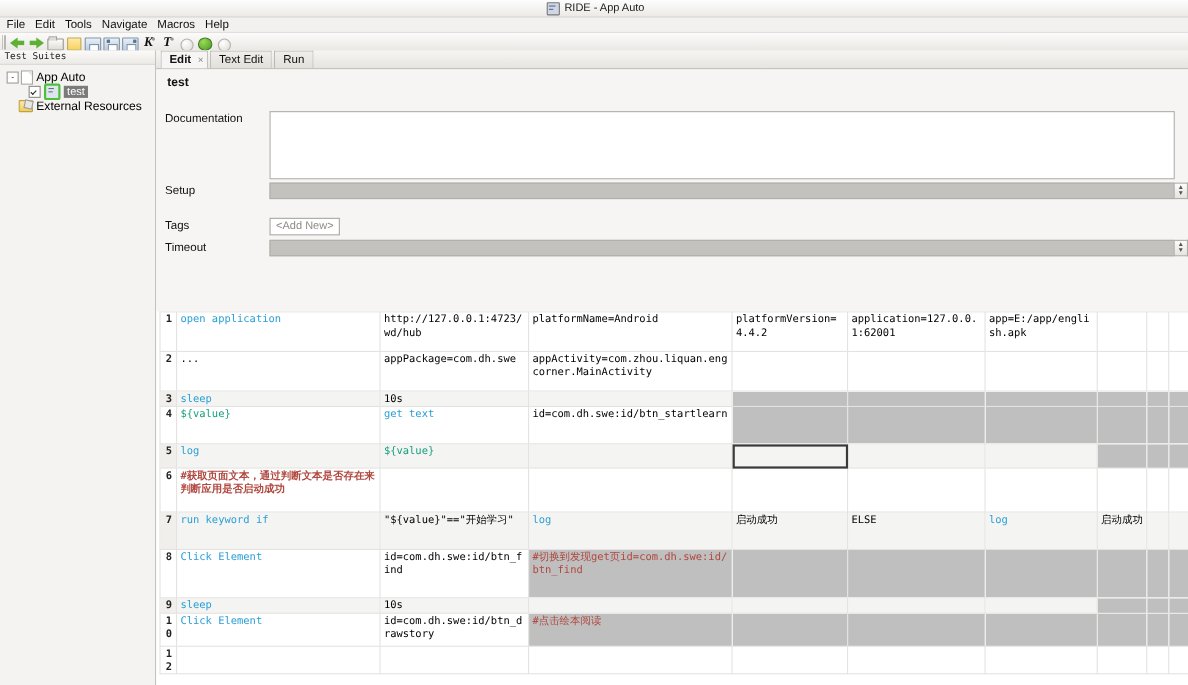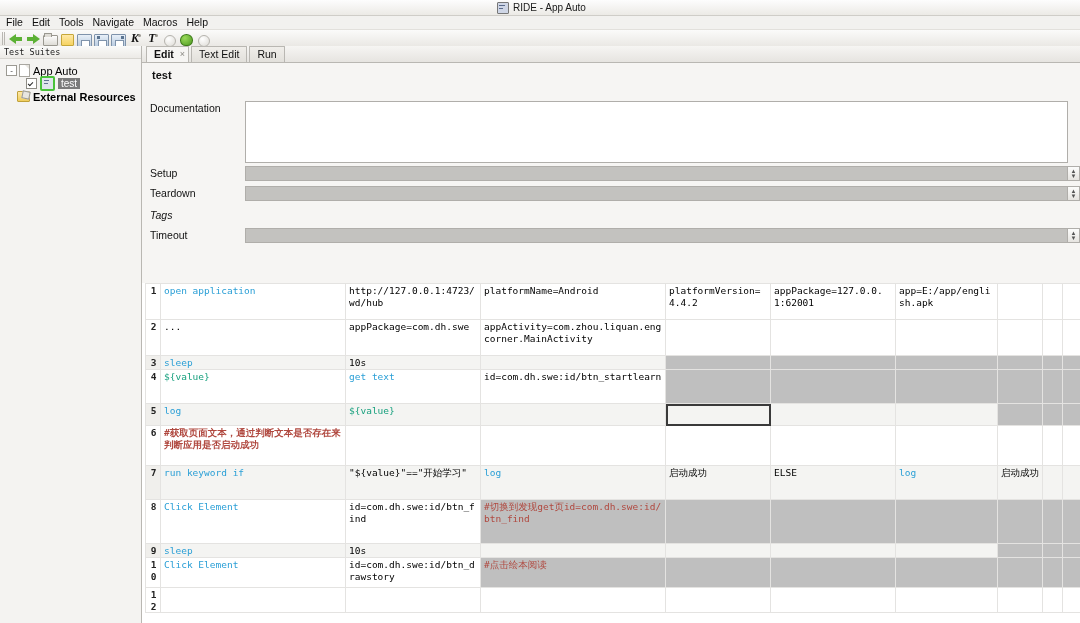--- a/index.html
+++ b/index.html
@@ -225,21 +225,21 @@
           <span class="doc-ico"></span>
           <span>App Auto</span>
         </div>
 
         <div class="tree-row" style="padding-left:26px;">
           <span class="chk"></span>
           <span class="test-ico"></span>
           <span class="sel-label">test</span>
         </div>
 
-        <div class="tree-row" style="padding-left:17px;font-weight:bold;">
+        <div class="tree-row" style="padding-left:17px;">
           <span class="ext-ico"></span>
           <span>External Resources</span>
         </div>
 
       </div>
     </div>
 
     <div class="rightpane">
 
       <div class="tabbar">
@@ -274,33 +274,27 @@
             <div class="slabel">Setup</div>
             <div class="sfield">
               <div class="sinput"></div>
               <div class="spin">
                   <i>▲</i>
                   <i>▼</i>
                 </div>
             </div>
           </div>
 
-          <div class="srow" style="margin-top:2px;">
-            <div class="slabel">Teardown</div>
+
+          <div class="srow" style="margin-top:14px;">
+            <div class="slabel">Tags</div>
             <div class="sfield">
-              <div class="sinput"></div>
-              <div class="spin">
-                  <i>▲</i>
-                  <i>▼</i>
-                </div>
+              <span class="tagbtn">&lt;Add New&gt;</span>
+              <div class="sspacer"></div>
             </div>
-          </div>
-
-          <div class="srow" style="margin-top:4px;font-style:italic;">
-            <div class="slabel">Tags</div>
           </div>
 
           <div class="srow" style="margin-top:2px;">
             <div class="slabel">Timeout</div>
             <div class="sfield">
               <div class="sinput"></div>
               <div class="spin">
                   <i>▲</i>
                   <i>▼</i>
                 </div>
@@ -324,21 +318,21 @@
                 <col style="width: 20px;">
                 <col style="width: 18px;">
               </colgroup>
             <tbody id="kgrid-body">
                 <tr style="height: 36px;">
                   <td class="rn">1</td>
                   <td class="kw">open application</td>
                   <td class="">http://127.0.0.1:4723/wd/hub</td>
                   <td class="">platformName=Android</td>
                   <td class="">platformVersion=4.4.2</td>
-                  <td class="">appPackage=127.0.0.1:62001</td>
+                  <td class="">application=127.0.0.1:62001</td>
                   <td class="">app=E:/app/english.apk</td>
                   <td class=""></td>
                   <td class=""></td>
                   <td class=""></td>
                 </tr>
                 <tr style="height: 36px;">
                   <td class="rn">2</td>
                   <td class="">...</td>
                   <td class="">appPackage=com.dh.swe</td>
                   <td class="">appActivity=com.zhou.liquan.engcorner.MainActivity</td>

